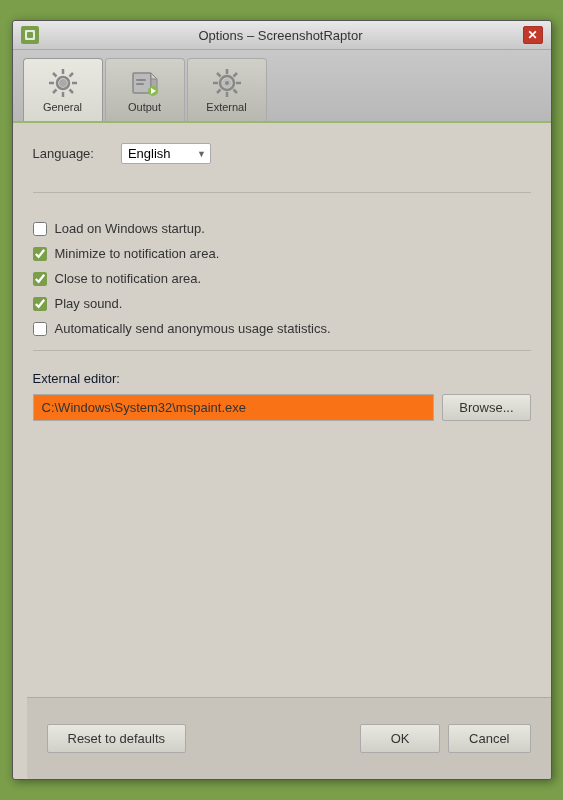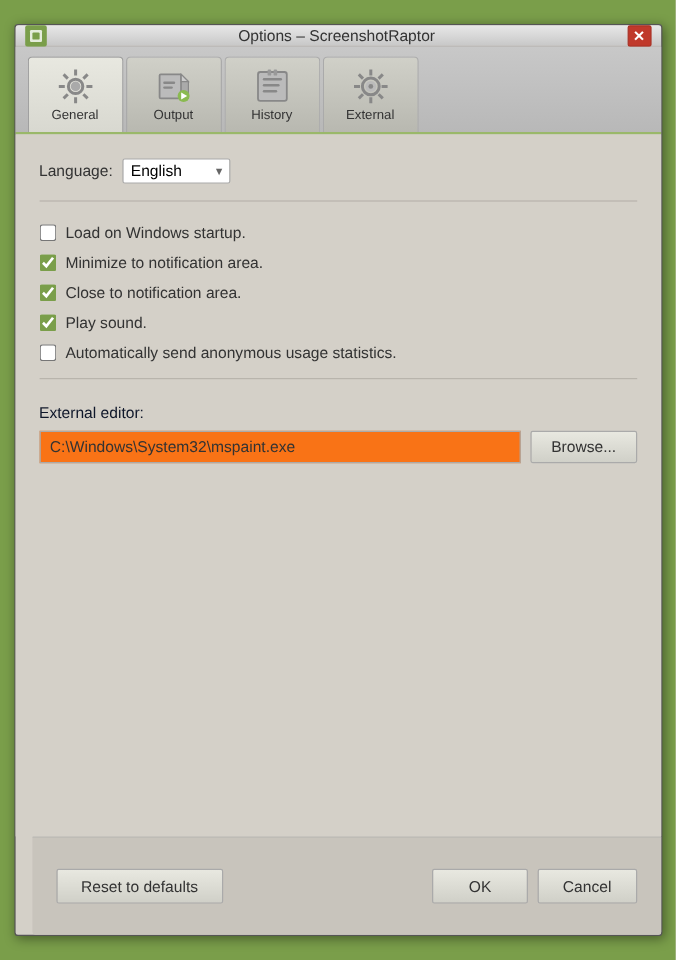--- a/index.html
+++ b/index.html
@@ -22,21 +22,21 @@
       border: 1px solid #555;
       border-radius: 3px;
       display: flex;
       flex-direction: column;
       box-shadow: 2px 2px 10px rgba(0,0,0,0.4);
     }
 
     
     .title-bar {
       background: linear-gradient(to bottom, #e8e8e8, #c8c8c8);
-      height: 18px;
+      height: 29px;
       display: flex;
       align-items: center;
       justify-content: space-between;
       padding: 0 8px;
       border-bottom: 1px solid #aaa;
       border-radius: 3px 3px 0 0;
     }
 
     .title-bar-icon {
       width: 18px;
@@ -117,23 +117,23 @@
       padding: 20px;
       display: flex;
       flex-direction: column;
       gap: 0;
     }
 
     
     .language-row {
       display: flex;
       align-items: center;
-      gap: 8px;
-      margin-bottom: 18px;
-      padding-bottom: 14px;
+      gap: 27px;
+      margin-bottom: 28px;
+      padding-bottom: 28px;
       border-bottom: 1px solid #b8b4ac;
     }
 
     .language-label {
       color: #333;
       font-size: 13px;
     }
 
     .language-select {
       padding: 2px 20px 2px 6px;
@@ -311,31 +311,20 @@
         <polygon points="24,8 30,14 30,28 24,28" fill="#aaa" stroke="#888" stroke-width="1"></polygon>
         <polygon points="24,8 30,14 24,14" fill="#ccc" stroke="#888" stroke-width="1"></polygon>
         <rect x="9" y="14" width="10" height="2" fill="#888" rx="1"></rect>
         <rect x="9" y="18" width="8" height="2" fill="#888" rx="1"></rect>
         <circle cx="26" cy="26" r="5" fill="#8aba50"></circle>
         <polygon points="24,23 24,29 29,26" fill="white"></polygon>
       </svg>
       <span class="tab-label">Output</span>
     </div>
 
-    <div class="tab">
-      <svg class="svg-tab-icon" viewBox="0 0 36 36">
-        <rect x="6" y="6" width="24" height="24" rx="2" fill="#bbb" stroke="#888" stroke-width="1.5"></rect>
-        <rect x="10" y="11" width="16" height="2" fill="#888" rx="1"></rect>
-        <rect x="10" y="16" width="14" height="2" fill="#888" rx="1"></rect>
-        <rect x="10" y="21" width="12" height="2" fill="#888" rx="1"></rect>
-        <rect x="14" y="4" width="3" height="5" rx="1" fill="#999"></rect>
-        <rect x="19" y="4" width="3" height="5" rx="1" fill="#999"></rect>
-      </svg>
-      <span class="tab-label">History</span>
-    </div>
 
 
     <div class="tab">
       <svg class="svg-tab-icon" viewBox="0 0 36 36">
         <circle cx="18" cy="18" r="7" fill="none" stroke="#888" stroke-width="2.5"></circle>
         <g stroke="#888" stroke-width="2.5">
           <line x1="18" y1="4" x2="18" y2="9"></line>
           <line x1="18" y1="27" x2="18" y2="32"></line>
           <line x1="4" y1="18" x2="9" y2="18"></line>
           <line x1="27" y1="18" x2="32" y2="18"></line>

